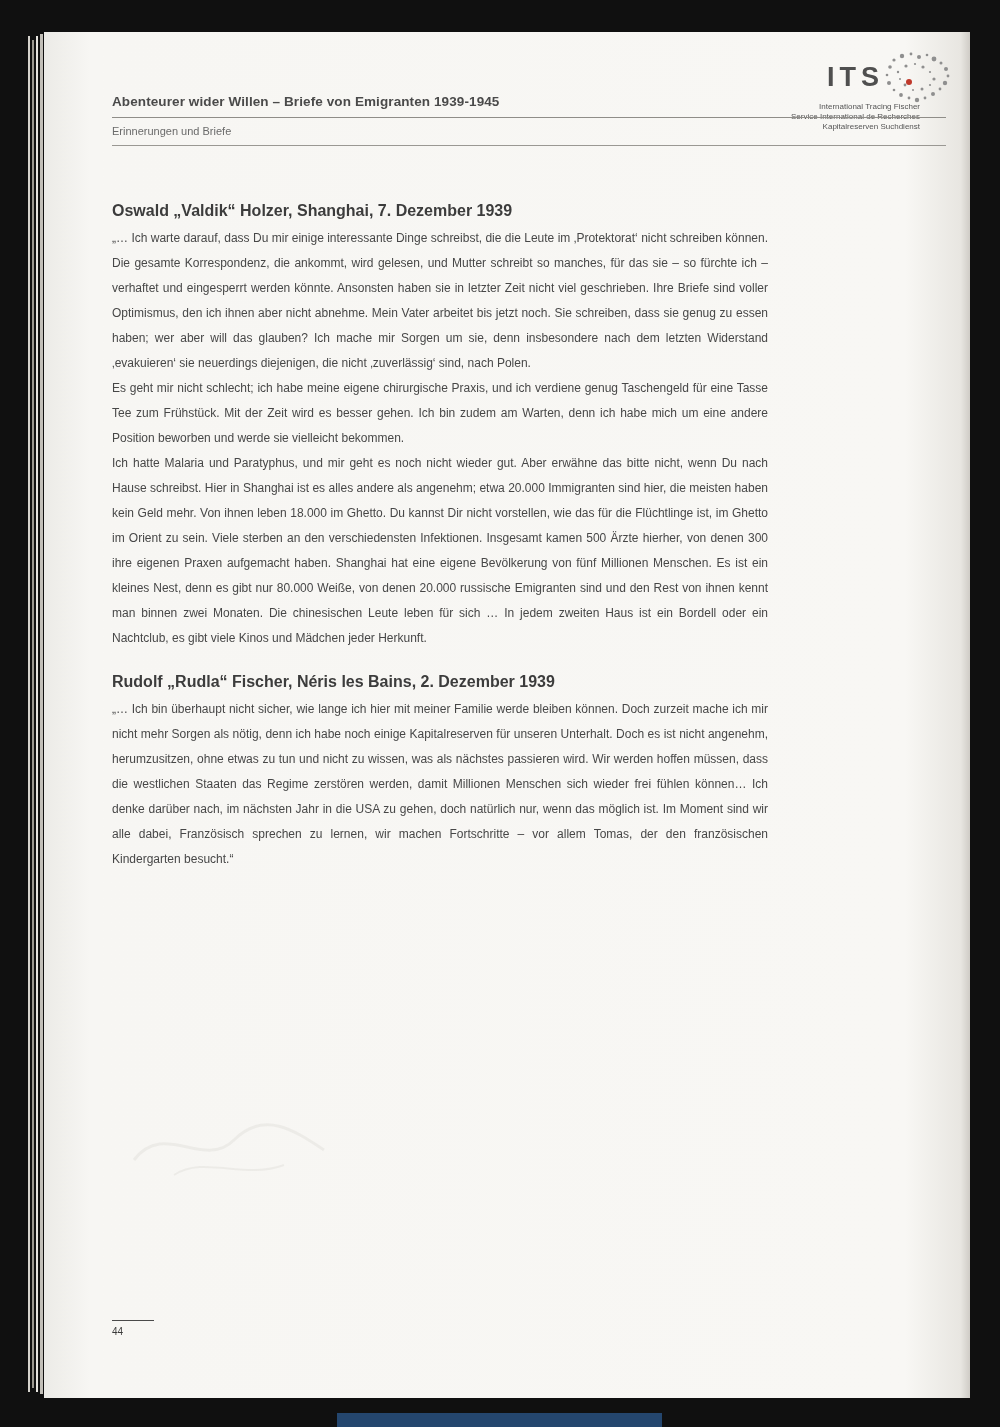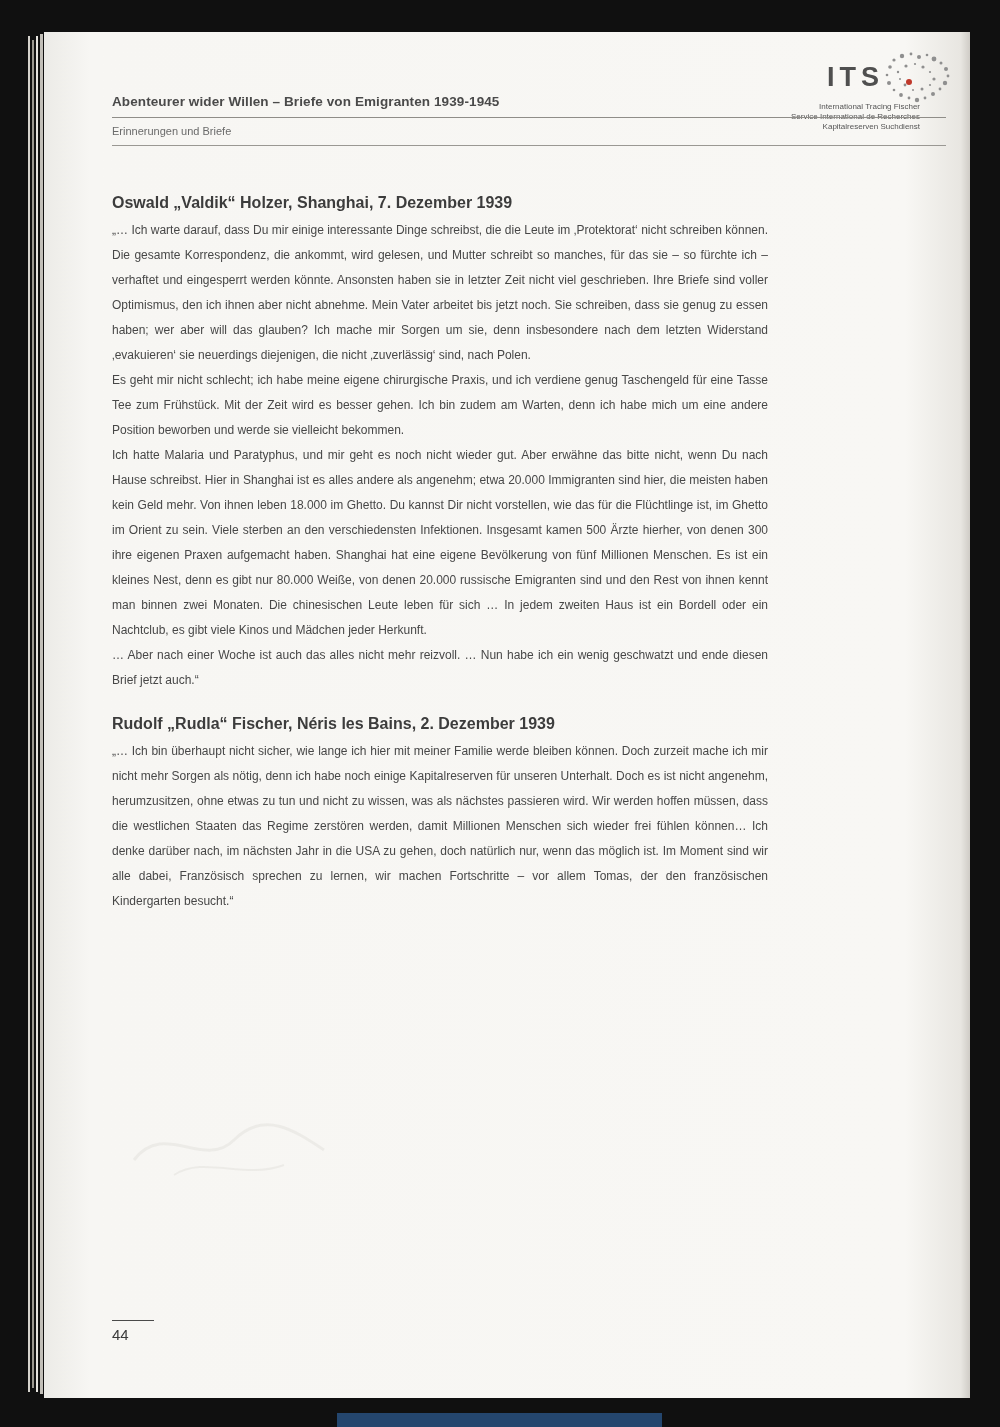--- a/index.html
+++ b/index.html
@@ -30,29 +30,29 @@
 
   
   .logo{position:absolute;top:18px;right:22px;width:210px;height:100px;}
   .logo-text{position:absolute;right:64px;top:12px;font-size:27px;font-weight:bold;letter-spacing:5px;color:#4f4f4f;}
   .logo-dots{position:absolute;right:-4px;top:2px;}
   .logo-sub{position:absolute;right:28px;top:52px;text-align:right;font-size:8px;line-height:10px;color:#555;}
 
   
   .content{position:absolute;left:68px;top:158px;width:656px;}
   .letter{margin-bottom:22px;}
-  .letter h2{margin:4px 0 6px 0;font-size:16px;font-weight:bold;color:#3c3c3c;}
+  .letter h2{margin:12px 0 6px 0;font-size:16px;font-weight:bold;color:#3c3c3c;}
   .letter p{margin:0;font-size:12px;line-height:25px;color:#474747;text-align:justify;}
 
   
   .bleed{position:absolute;left:70px;top:1068px;opacity:.07;}
 
   
   .pagenum-rule{position:absolute;left:68px;top:1288px;width:42px;height:1px;background:#4a4a4a;}
-  .pagenum{position:absolute;left:68px;top:1294px;font-size:15px;color:#3a3a3a;}
+  .pagenum{position:absolute;left:68px;top:1294px;font-size:10px;color:#3a3a3a;}
 
   
   .bottom-bar{position:absolute;left:337px;top:1413px;width:325px;height:14px;background:#24466e;}
 </style>
 </head>
 <body>
 
 <div class="stack-line sl1"></div>
 <div class="stack-line sl2"></div>
 <div class="stack-line sl3"></div>
@@ -109,21 +109,20 @@
   <div class="rule-top"></div>
   <div class="section-title">Erinnerungen und Briefe</div>
   <div class="rule-bottom"></div>
 
   <div class="content">
     <section class="letter">
       <h2>Oswald „Valdik“ Holzer, Shanghai, 7. Dezember 1939</h2>
       <p>„… Ich warte darauf, dass Du mir einige interessante Dinge schreibst, die die Leute im ‚Protektorat‘ nicht schreiben können. Die gesamte Korrespondenz, die ankommt, wird gelesen, und Mutter schreibt so manches, für das sie – so fürchte ich – verhaftet und eingesperrt werden könnte. Ansonsten haben sie in letzter Zeit nicht viel geschrieben. Ihre Briefe sind voller Optimismus, den ich ihnen aber nicht abnehme. Mein Vater arbeitet bis jetzt noch. Sie schreiben, dass sie genug zu essen haben; wer aber will das glauben? Ich mache mir Sorgen um sie, denn insbesondere nach dem letzten Widerstand ‚evakuieren‘ sie neuerdings diejenigen, die nicht ‚zuverlässig‘ sind, nach Polen.</p>
       <p>Es geht mir nicht schlecht; ich habe meine eigene chirurgische Praxis, und ich verdiene genug Taschengeld für eine Tasse Tee zum Frühstück. Mit der Zeit wird es besser gehen. Ich bin zudem am Warten, denn ich habe mich um eine andere Position beworben und werde sie vielleicht bekommen.</p>
       <p>Ich hatte Malaria und Paratyphus, und mir geht es noch nicht wieder gut. Aber erwähne das bitte nicht, wenn Du nach Hause schreibst. Hier in Shanghai ist es alles andere als angenehm; etwa 20.000 Immigranten sind hier, die meisten haben kein Geld mehr. Von ihnen leben 18.000 im Ghetto. Du kannst Dir nicht vorstellen, wie das für die Flüchtlinge ist, im Ghetto im Orient zu sein. Viele sterben an den verschiedensten Infektionen. Insgesamt kamen 500 Ärzte hierher, von denen 300 ihre eigenen Praxen aufgemacht haben. Shanghai hat eine eigene Bevölkerung von fünf Millionen Menschen. Es ist ein kleines Nest, denn es gibt nur 80.000 Weiße, von denen 20.000 russische Emigranten sind und den Rest von ihnen kennt man binnen zwei Monaten. Die chinesischen Leute leben für sich … In jedem zweiten Haus ist ein Bordell oder ein Nachtclub, es gibt viele Kinos und Mädchen jeder Herkunft.</p>
-      <p>… Aber nach einer Woche ist auch das alles nicht mehr reizvoll. … Nun habe ich ein wenig geschwatzt und ende diesen Brief jetzt auch.“</p>
     </section>
     <section class="letter">
       <h2>Rudolf „Rudla“ Fischer, Néris les Bains, 2. Dezember 1939</h2>
       <p>„… Ich bin überhaupt nicht sicher, wie lange ich hier mit meiner Familie werde bleiben können. Doch zurzeit mache ich mir nicht mehr Sorgen als nötig, denn ich habe noch einige Kapitalreserven für unseren Unterhalt. Doch es ist nicht angenehm, herumzusitzen, ohne etwas zu tun und nicht zu wissen, was als nächstes passieren wird. Wir werden hoffen müssen, dass die westlichen Staaten das Regime zerstören werden, damit Millionen Menschen sich wieder frei fühlen können… Ich denke darüber nach, im nächsten Jahr in die USA zu gehen, doch natürlich nur, wenn das möglich ist. Im Moment sind wir alle dabei, Französisch sprechen zu lernen, wir machen Fortschritte – vor allem Tomas, der den französischen Kindergarten besucht.“</p>
     </section>
   </div>
 
   <svg class="bleed" width="260" height="90" viewBox="0 0 260 90">
     <path d="M20 60 C 50 20, 90 70, 120 40 S 180 30, 210 50" stroke="#6b6458" stroke-width="3" fill="none"></path>
     <path d="M60 75 C 90 55, 130 80, 170 65" stroke="#6b6458" stroke-width="2" fill="none"></path>

